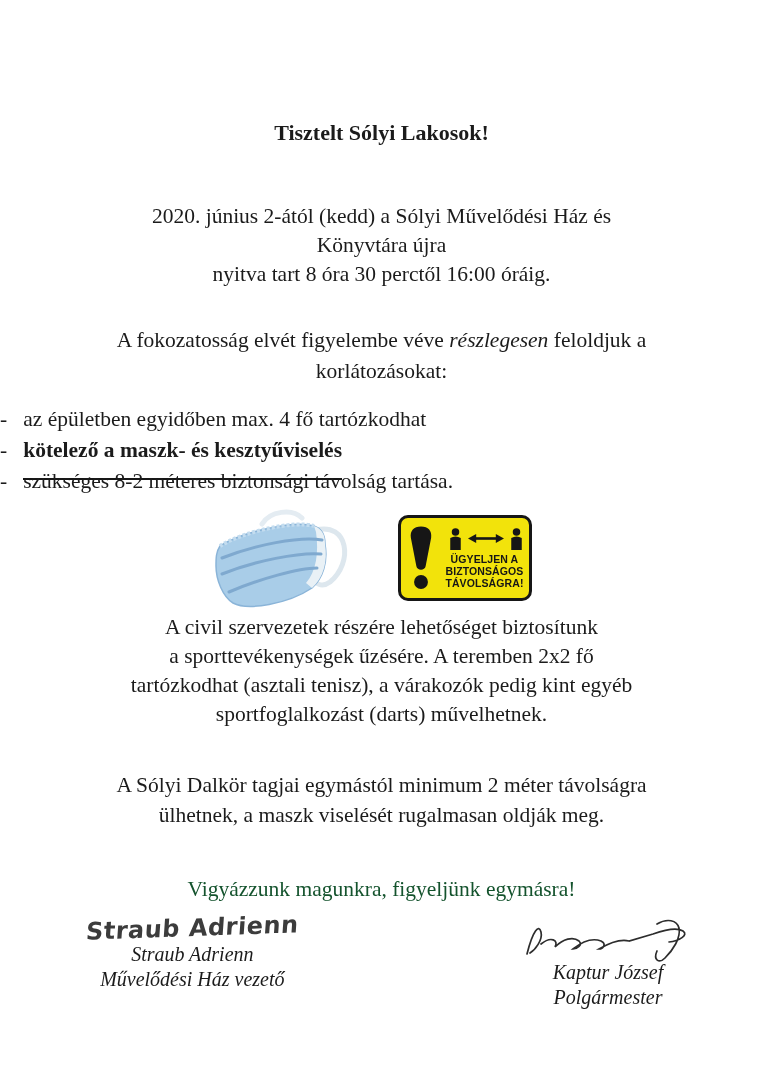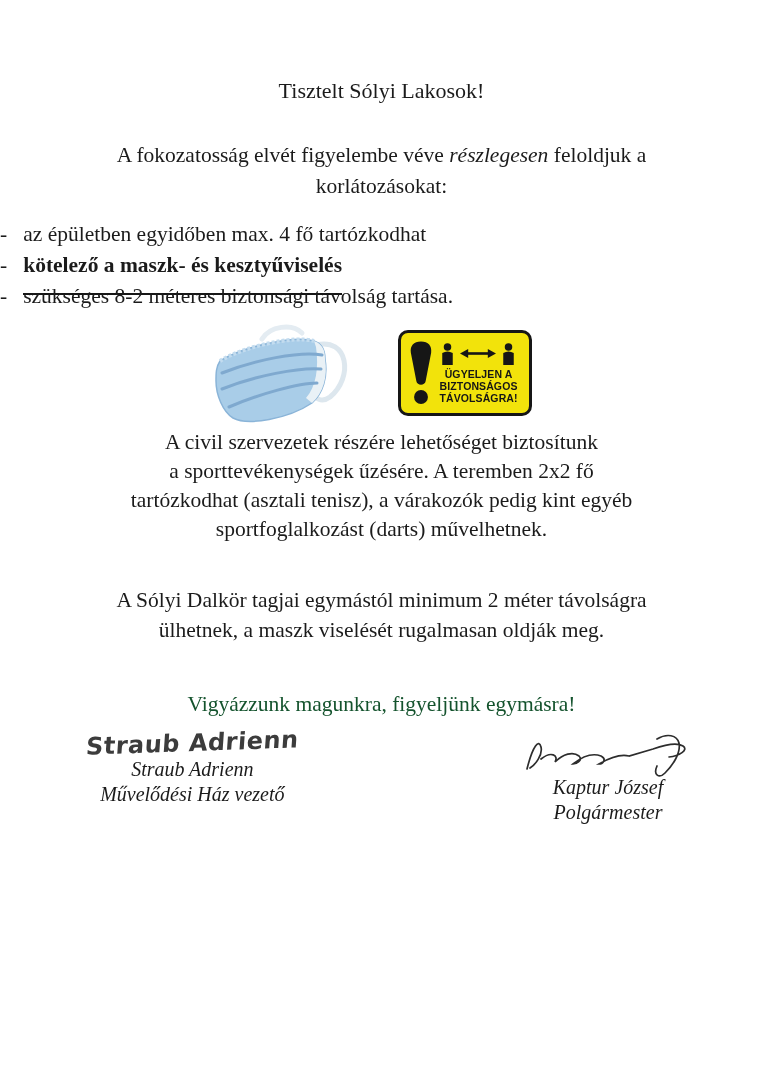--- a/index.html
+++ b/index.html
@@ -5,23 +5,23 @@
   html,body{margin:0;padding:0;background:#ffffff;}
   .page{
     position:relative;
     width:763px;height:1080px;
     background:#ffffff;
     font-family:"Liberation Serif", serif;
     color:#1b1b1b;
     overflow:hidden;
   }
   .title{
-    margin:0;padding-top:78px;
+    margin:0;padding-top:120px;
     text-align:center;
-    font-size:22px;font-weight:400;
+    font-size:22px;font-weight:700;
   }
   .para{text-align:center;font-size:21.5px;line-height:29px;}
   .p-open{margin-top:56px;}
   .p-ease{margin-top:36px;line-height:31px;}
   .p-ease em{font-style:italic;}
   .bullets{margin-top:17px;font-size:21.5px;line-height:31px;}
   .bullet .dash{display:inline-block;margin-right:16px;}
   .b-strong{
     font-weight:700;
     border-bottom:2.5px solid #161616;
@@ -38,21 +38,21 @@
   .sign{
     box-sizing:border-box;
     width:134px;height:86px;
     background:#f2e30b;
     border:3px solid #161616;
     border-radius:10px;
     display:flex;align-items:center;
     padding:5px 5px 5px 8px;gap:7px;
   }
   .excl{flex:0 0 auto;display:block;}
-  .sign-right{flex:1;display:flex;flex-direction:column;align-items:flex-start;}
+  .sign-right{flex:1;display:flex;flex-direction:column;align-items:flex-end;}
   .sign-icons{display:flex;align-items:center;gap:5px;margin-bottom:3px;}
   .sign-text{
     font-family:"Liberation Sans", sans-serif;
     font-weight:700;font-size:10.5px;line-height:12px;
     color:#161616;text-align:center;letter-spacing:0.1px;
     white-space:nowrap;
   }
   .p-sport{margin-top:3px;line-height:29px;}
   .p-choir{margin-top:41px;line-height:30px;}
   .warning{
@@ -77,20 +77,25 @@
   .sig-name{font-style:italic;}
   .sig-role{font-style:italic;}
 </style>
 </head>
 <body>
 
 <div class="page">
 
   <h1 class="title">Tisztelt Sólyi Lakosok!</h1>
 
+  <div class="para p-open">
+    <div>2020. június 2-ától (kedd) a Sólyi Művelődési Ház és</div>
+    <div>Könyvtára újra</div>
+    <div>nyitva tart 8 óra 30 perctől 16:00 óráig.</div>
+  </div>
 
   <div class="para p-ease">
     <div><span>A fokozatosság elvét figyelembe véve </span><em>részlegesen</em><span> feloldjuk a</span></div>
     <div>korlátozásokat:</div>
   </div>
 
   <div class="bullets">
     <div class="bullet"><span class="dash">-</span><span>az épületben egyidőben max. 4 fő tartózkodhat</span></div>
     <div class="bullet"><span class="dash">-</span><span class="b-strong">kötelező a maszk- és kesztyűviselés</span></div>
     <div class="bullet"><span class="dash">-</span><span>szükséges 8-2 méteres biztonsági távolság tartása.</span></div>

